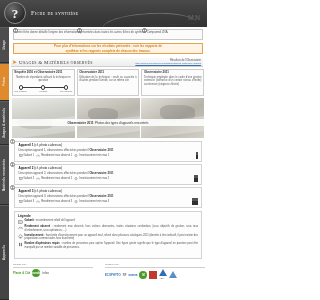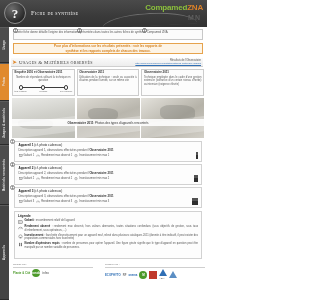--- a/index.html
+++ b/index.html
@@ -202,23 +202,20 @@
 <body>
 
 <div class="page">
 
   <div class="header">
     <div class="hdr-badge">
       <span>?</span>
     </div>
     <div class="hdr-title">Fiche de synthèse</div>
     <div class="hdr-swoosh"></div>
-    <div class="hdr-logo">
-      <span class="a">Compamed</span><span class="b">ZNA</span>
-    </div>
     <div class="hdr-wm">MN</div>
   </div>
 
   <div class="rail">
     <div class="rail-tab rail-1">
       <span class="vtxt">Usage</span>
     </div>
     <div class="rail-tab rail-2">
       <span class="vtxt">Préco</span>
     </div>

